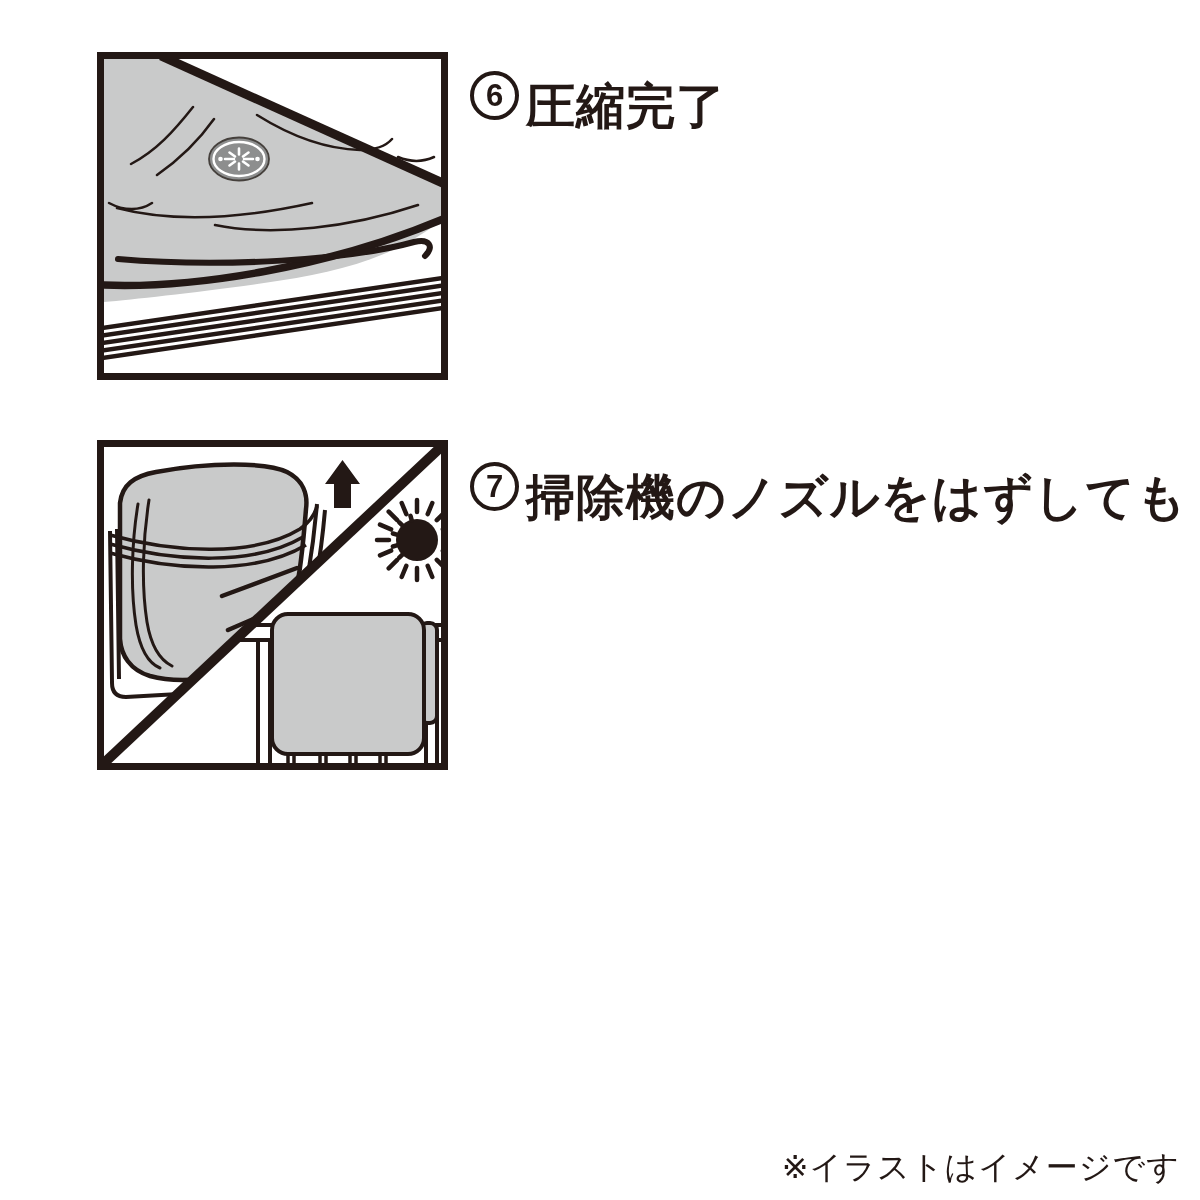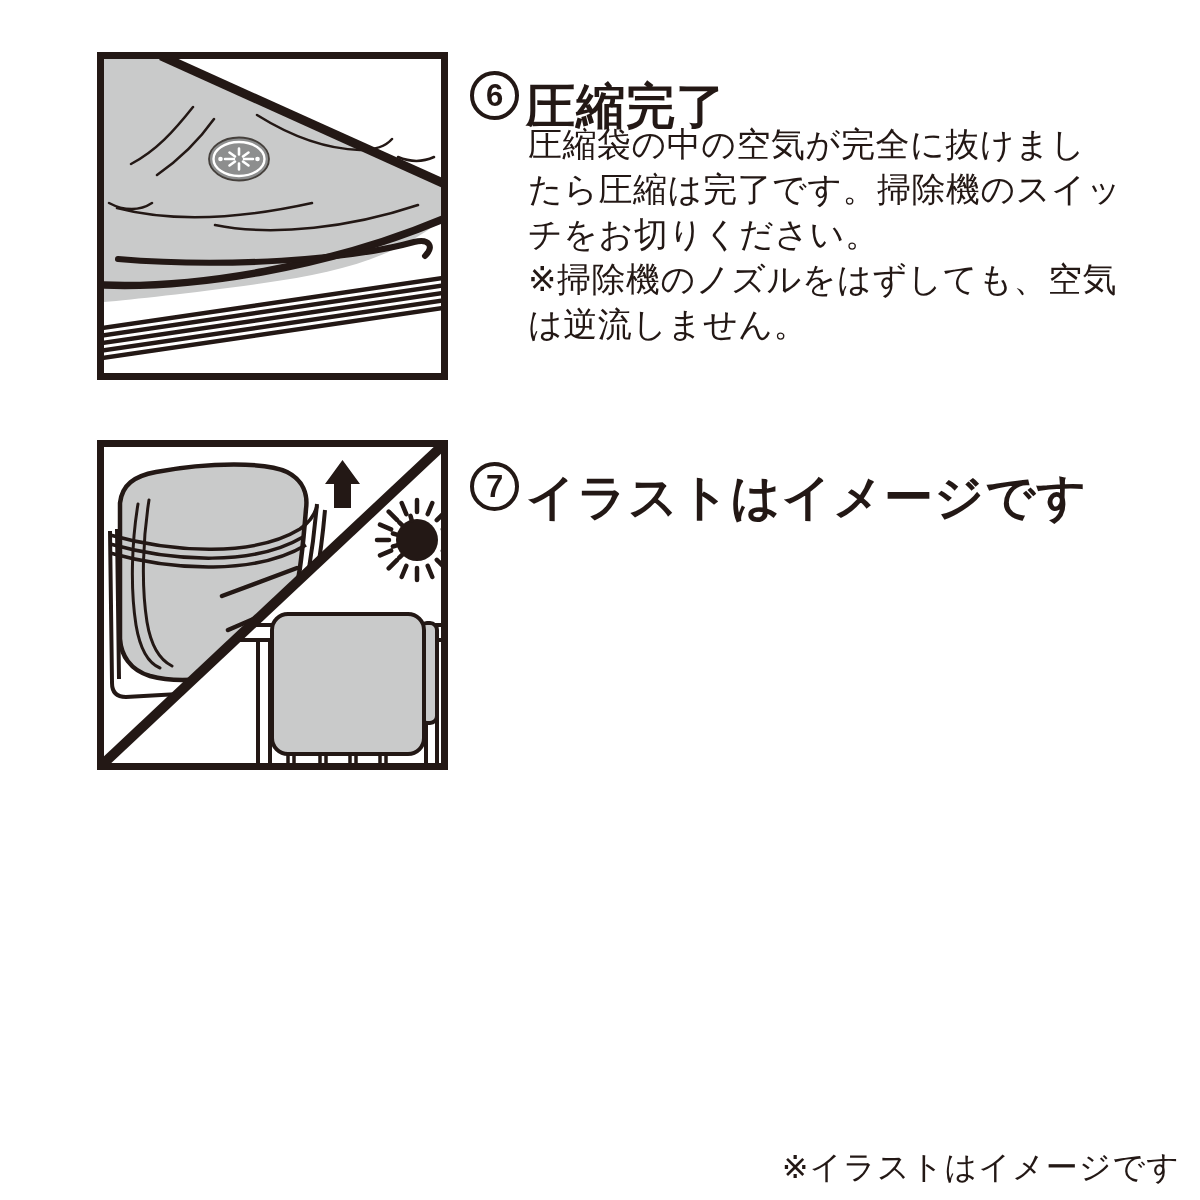--- a/index.html
+++ b/index.html
@@ -143,26 +143,21 @@
       </g>
 
       <path class="ink" d="M337,0 L0,316" stroke-width="10"></path>
     </svg>
   </div>
 
   <div class="step-head" id="head1">
     <span class="badge">6</span>
     <span class="step-title">圧縮完了</span>
   </div>
-  <div class="step-body" id="body1">圧縮袋の中の空気が完全に抜けまし
-たら圧縮は完了です。掃除機のスイッ
-チをお切りください。
-※掃除機のノズルをはずしても、空気
-は逆流しません。</div>
 
   <div class="step-head" id="head2">
     <span class="badge">7</span>
-    <span class="step-title">イラストはイメージです</span>
+    <span class="step-title">掃除機のノズルをはずしても</span>
   </div>
 
   <div class="footer-note">※イラストはイメージです</div>
 
 </div>
 
 </body></html>

